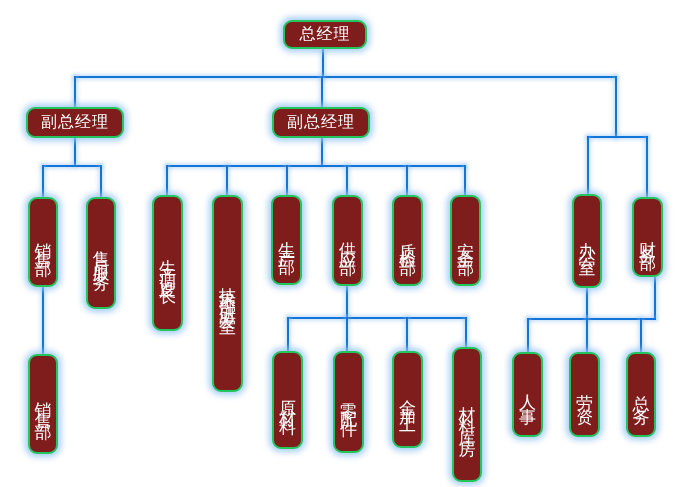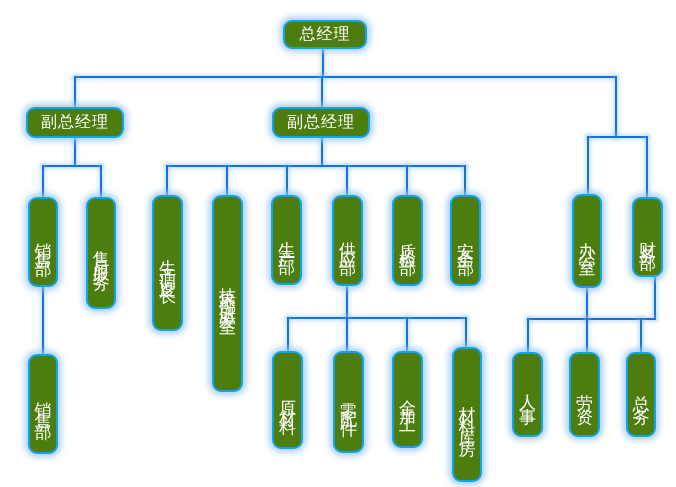--- a/index.html
+++ b/index.html
@@ -15,22 +15,22 @@
     position:absolute;
     background:#1374d8;
     box-shadow:0 0 4px 1px rgba(140,190,240,.65);
   }
   .ln.v{width:2px;}
   .ln.h{height:2px;}
   
   .node{
     position:absolute;
     box-sizing:border-box;
-    background:#4d7c0f;
-    border:2px solid #0ea5e9;
+    background:#7f1d1d;
+    border:2px solid #22c55e;
     border-radius:9px;
     color:#ffffff;
     display:flex;
     align-items:center;
     justify-content:center;
     box-shadow:0 0 6px 3px rgba(150,198,242,.85);
     text-align:center;
     z-index:2;
   }
   .hnode{font-size:16px;letter-spacing:1px;white-space:nowrap;}

